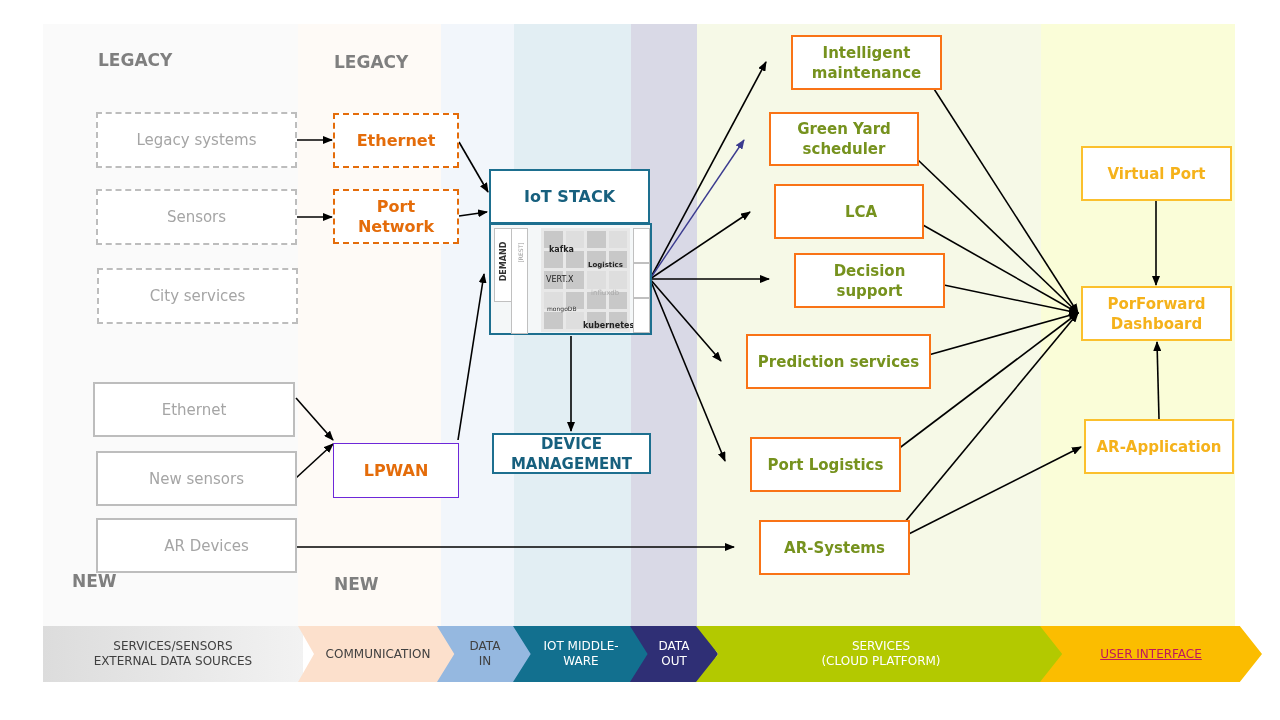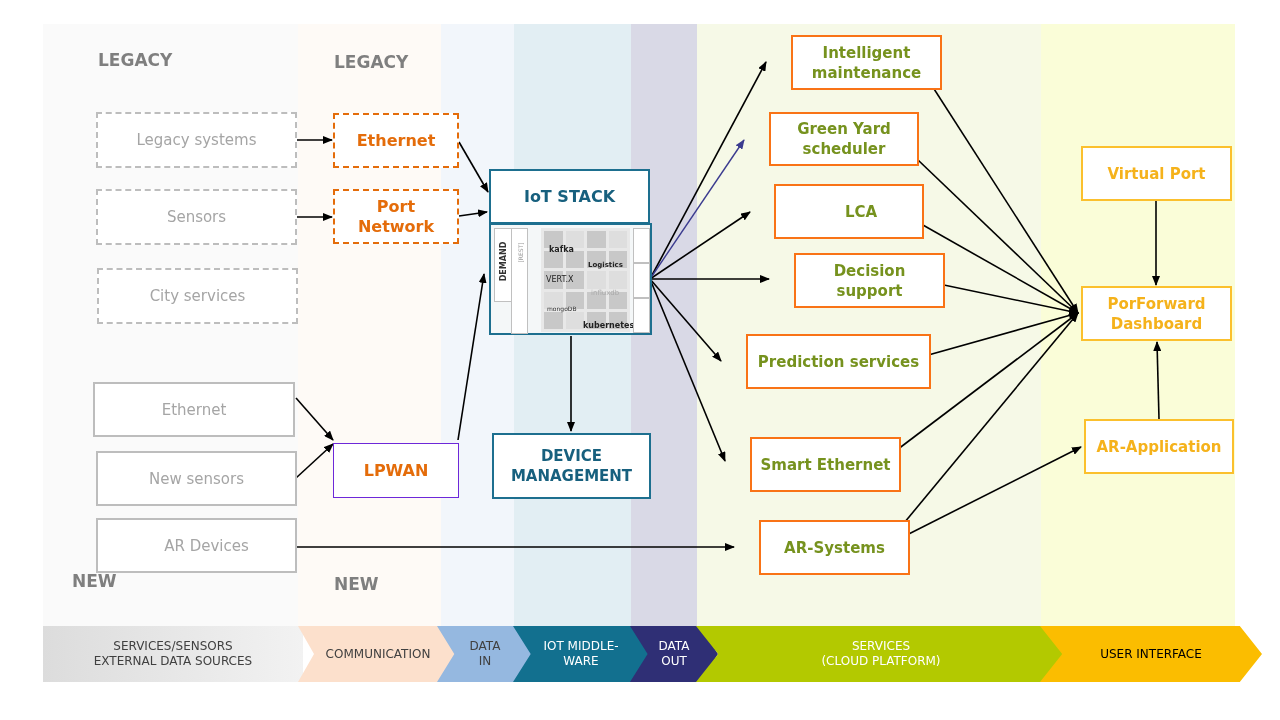--- a/index.html
+++ b/index.html
@@ -117,43 +117,43 @@
   <div style="position:absolute;left:58px;top:20px;font-size:8px;font-weight:bold;color:#222;">kafka</div>
   <div style="position:absolute;left:97px;top:36px;font-size:7px;font-weight:bold;color:#222;">Logistics</div>
   <div style="position:absolute;left:55px;top:50px;font-size:8px;color:#222;">VERT.X</div>
   <div style="position:absolute;left:100px;top:64px;font-size:7px;color:#aaa;">influxdb</div>
   <div style="position:absolute;left:56px;top:80px;font-size:6px;color:#333;">mongoDB</div>
   <div style="position:absolute;left:92px;top:96px;font-size:8px;font-weight:bold;color:#222;">kubernetes</div>
   <div style="position:absolute;left:142px;top:3px;width:15px;height:33px;background:#fff;border:1px solid #c0c0c0;"></div>
   <div style="position:absolute;left:142px;top:38px;width:15px;height:33px;background:#fff;border:1px solid #c0c0c0;"></div>
   <div style="position:absolute;left:142px;top:73px;width:15px;height:33px;background:#fff;border:1px solid #c0c0c0;"></div>
 </div>
-<div class="node n-teal" style="left:492px;top:433px;width:159px;height:66px;">DEVICE
+<div class="node n-teal" style="left:492px;top:433px;width:159px;height:41px;">DEVICE
 MANAGEMENT</div>
 
 <div class="node n-green" style="left:767px;top:35px;width:151px;height:55px;">Intelligent
 maintenance</div>
 <div class="node n-green" style="left:745px;top:112px;width:150px;height:54px;">Green Yard
 scheduler</div>
 <div class="node n-green" style="left:750px;top:184px;width:150px;height:55px;padding-left:24px;">LCA</div>
 <div class="node n-green" style="left:770px;top:253px;width:151px;height:55px;">Decision
 support</div>
 <div class="node n-green" style="left:722px;top:334px;width:185px;height:55px;">Prediction services</div>
-<div class="node n-green" style="left:726px;top:437px;width:151px;height:55px;">Smart Ethernet</div>
+<div class="node n-green" style="left:726px;top:437px;width:151px;height:55px;">Port Logistics</div>
 <div class="node n-green" style="left:735px;top:520px;width:151px;height:55px;">AR-Systems</div>
 
 <div class="node n-yellow" style="left:1081px;top:146px;width:151px;height:55px;">Virtual Port</div>
 <div class="node n-yellow" style="left:1081px;top:286px;width:151px;height:55px;">PorForward
 Dashboard</div>
 <div class="node n-yellow" style="left:1084px;top:419px;width:150px;height:55px;">AR-Application</div>
 
 <div class="stage" style="left:43px;width:260px;background:linear-gradient(90deg,#dcdcdc,#f2f2f2);color:#404040;">SERVICES/SENSORS
 EXTERNAL DATA SOURCES</div>
 <div class="stage" style="left:298px;width:160px;background:#fce0cc;color:#404040;clip-path:polygon(0 0,90% 0,100% 50%,90% 100%,0 100%,10% 50%);">COMMUNICATION</div>
 <div class="stage" style="left:437px;width:96px;background:#95b8e0;color:#404040;clip-path:polygon(0 0,82% 0,100% 50%,82% 100%,0 100%,18% 50%);">DATA
 IN</div>
 <div class="stage" style="left:513px;width:136px;background:#12708f;color:#fff;clip-path:polygon(0 0,87% 0,100% 50%,87% 100%,0 100%,13% 50%);">IOT MIDDLE-
 WARE</div>
 <div class="stage" style="left:630px;width:88px;background:#2f2f75;color:#fff;clip-path:polygon(0 0,80% 0,100% 50%,80% 100%,0 100%,20% 50%);">DATA
 OUT</div>
 <div class="stage" style="left:696px;width:370px;background:#b3c900;color:#fff;clip-path:polygon(0 0,94% 0,100% 50%,94% 100%,0 100%,6% 50%);">SERVICES
 (CLOUD PLATFORM)</div>
-<div class="stage" style="left:1040px;width:222px;background:#fbbd00;color:#000000;clip-path:polygon(0 0,90% 0,100% 50%,90% 100%,0 100%,10% 50%);">USER INTERFACE</div>
+<div class="stage" style="left:1040px;width:222px;background:#fbbd00;color:#be185d;clip-path:polygon(0 0,90% 0,100% 50%,90% 100%,0 100%,10% 50%);text-decoration:underline;">USER INTERFACE</div>
 
 </body></html>

